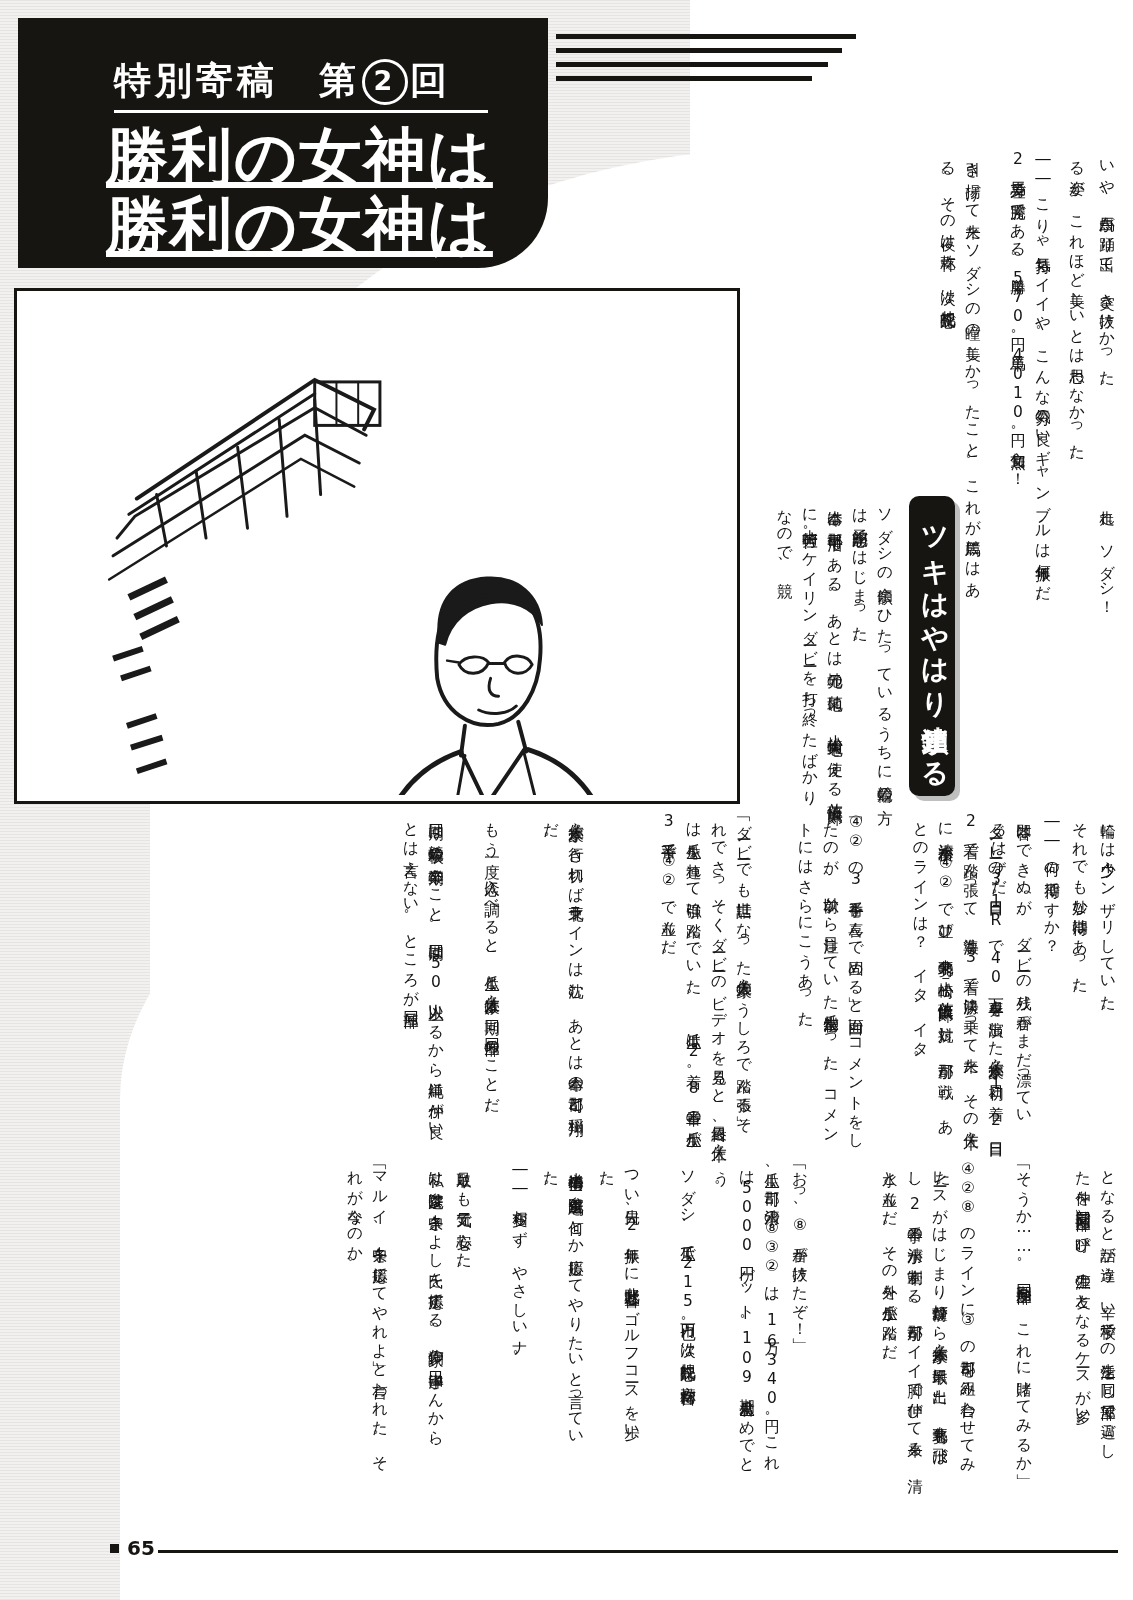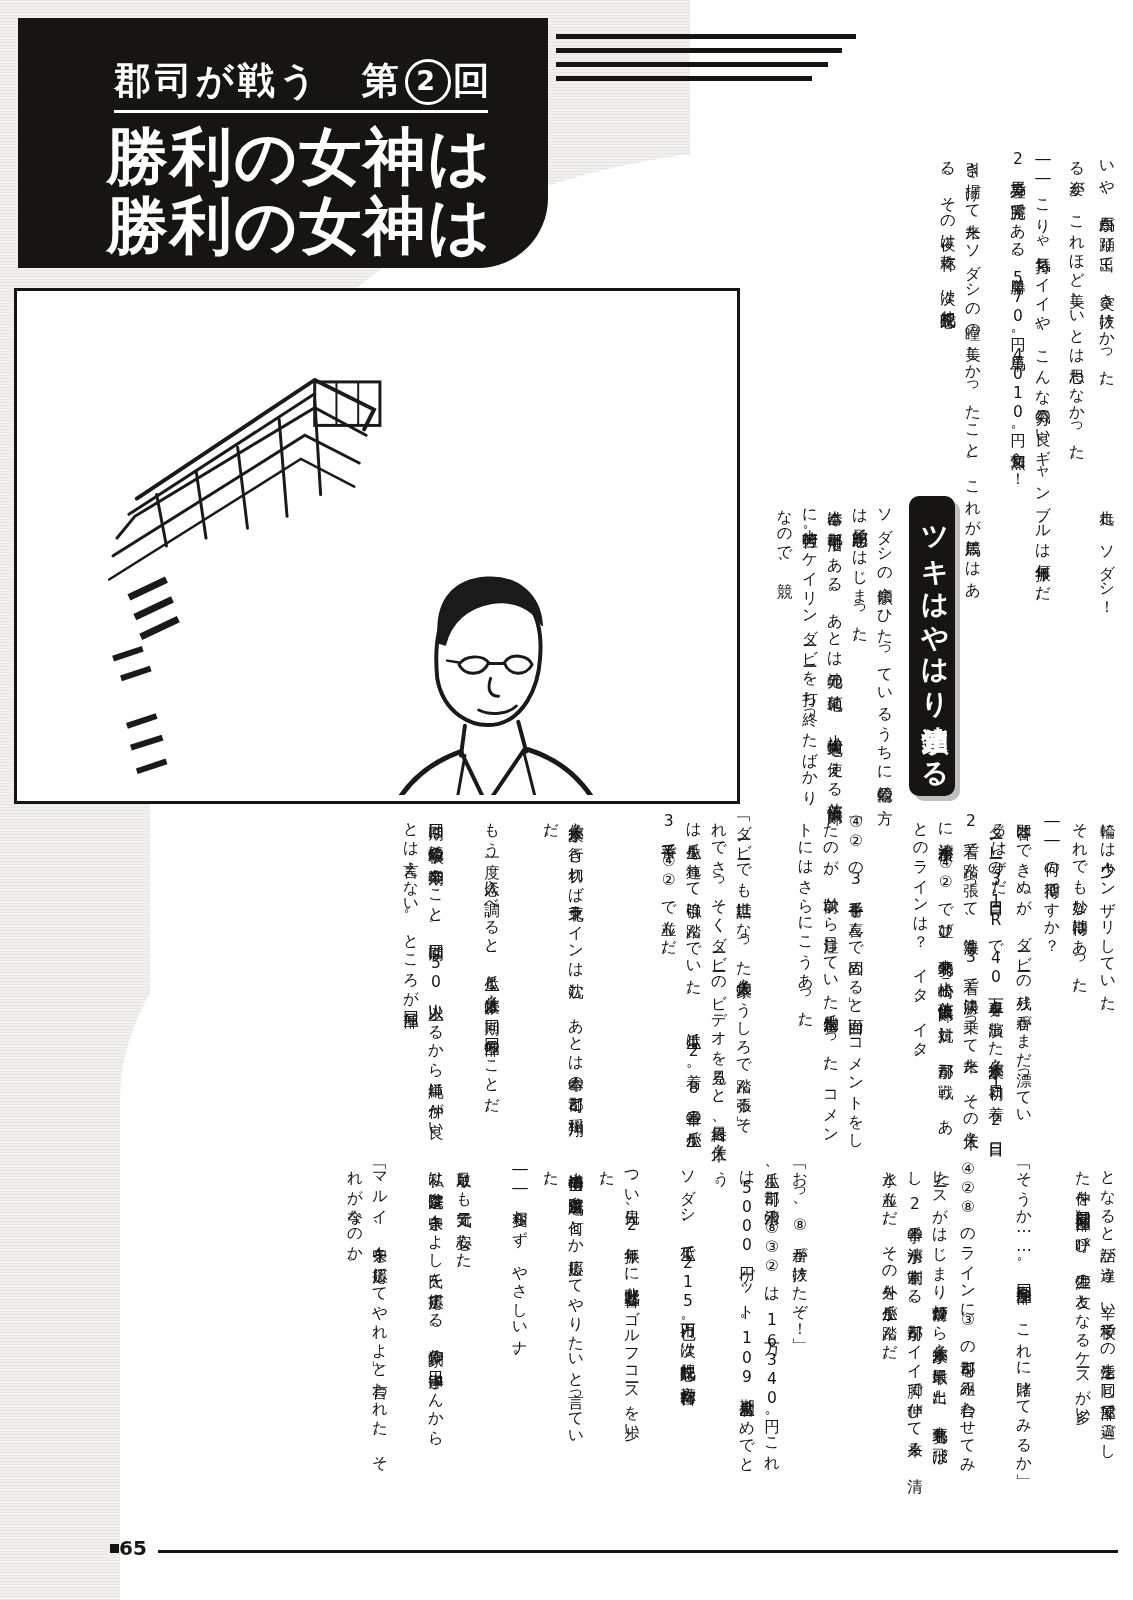--- a/index.html
+++ b/index.html
@@ -99,20 +99,21 @@
   #banner-title {
     position: absolute;
     left: 88px;
     top: 104px;
     color: #ffffff;
     font-size: 62px;
     font-weight: bold;
     line-height: 1.12;
     letter-spacing: 2px;
     font-family: "DejaVu Sans", "Liberation Sans", sans-serif;
+    text-decoration: underline;
   }
   
   #banner-stripes {
     position: absolute;
     left: 556px;
     top: 34px;
     width: 300px;
     height: 110px;
     z-index: 6;
   }
@@ -201,20 +202,21 @@
     white-space: pre-wrap;
   }
   
   #footer {
     position: absolute;
     left: 110px;
     bottom: 40px;
     z-index: 8;
     display: flex;
     align-items: center;
+    gap: 8px;
   }
   #footer-mark {
     width: 9px;
     height: 9px;
     background: #171512;
   }
   #page-number {
     font-family: "DejaVu Sans", "Liberation Sans", sans-serif;
     font-size: 20px;
     font-weight: bold;
@@ -234,21 +236,21 @@
 <body>
 
 <div id="page">
 
   <div class="white-field" id="curve-main"></div>
   <div class="white-field" id="curve-right"></div>
   <div class="white-field" id="curve-bottom"></div>
 
   <div id="banner">
     <div id="banner-kicker">
-      <span>郡司が戦う　第</span><span class="circled">2</span><span>回</span>
+      <span>特別寄稿　第</span><span class="circled">2</span><span>回</span>
     </div>
     <div id="kicker-rule"></div>
     <div id="banner-title">
       <div>勝利の女神は</div>
       <div>勝利の女神は</div>
     </div>
   </div>
 
   <div id="banner-stripes">
     <i style="width:300px;"></i>

